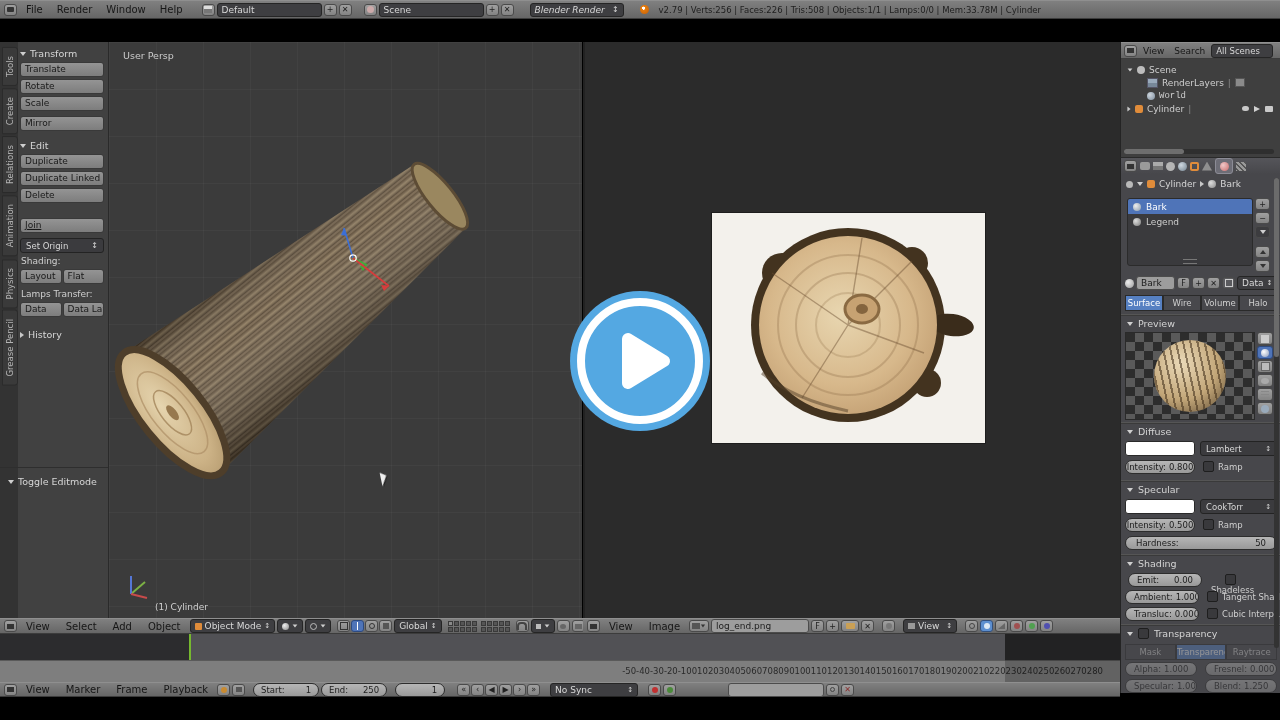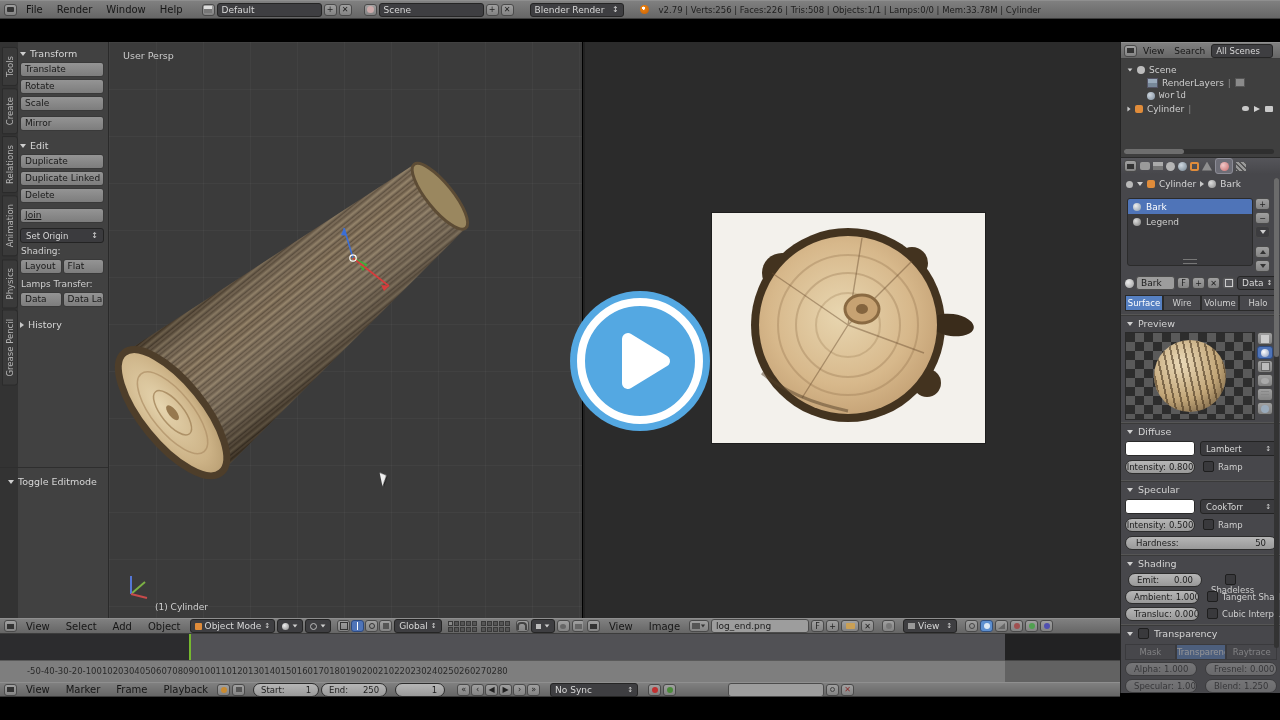--- a/index.html
+++ b/index.html
@@ -54,21 +54,21 @@
   .layers i{background:#555;border:1px solid #3a3a3a;display:block;}
   .layers i.on{background:#8a8a8a;}
   
   .dot{border-radius:50%;display:inline-block;}
   .cursor-arrow{width:0;height:0;border-left:6px solid #efefef;border-top:4px solid transparent;
                 border-bottom:10px solid transparent;filter:drop-shadow(1px 1px 0 #222);transform:rotate(-12deg);}
   .scrollbar-h{background:#2f2f2f;border-radius:3px;}
   .scrollbar-h>div{background:#6e6e6e;border-radius:3px;height:100%;}
   .scrollbar-v{background:#333;border-radius:3px;}
   .scrollbar-v>div{background:#6b6b6b;border-radius:3px;width:100%;}
-  .ticks{display:flex;justify-content:flex-start;align-items:flex-start;}
+  .ticks{display:flex;justify-content:flex-end;align-items:flex-start;}
   .tick{font-size:8.5px;color:#2a2a2a;position:relative;top:2px;}
   .tree-row{display:flex;align-items:center;gap:4px;height:13px;font-size:9px;color:#cfcfcf;white-space:nowrap;}
   .hdr-field{background:#9d9d9d;border:1px solid #4c4c4c;border-radius:3px;color:#1c1c1c;font-size:9px;
              height:12px;display:flex;align-items:center;padding:0 4px;}
 </style>
 </head>
 <body>
 
 <div id="stage">
 
@@ -91,21 +91,21 @@
     <div class="mini-btn">+</div>
     <div class="mini-btn">✕</div>
     <div class="mini-btn" style="margin-left:10px;">
         <span class="dot" style="width:7px;height:7px;background:#caa;"></span>
       </div>
     <div class="pill-dark" style="width:95px;">
         <span>Scene</span>
       </div>
     <div class="mini-btn">+</div>
     <div class="mini-btn">✕</div>
-    <div class="pill-dark" style="width:84px;margin-left:14px;justify-content:space-between;">
+    <div class="pill-dark" style="width:84px;margin-left:14px;justify-content:space-between;font-style:italic;">
       <span>Blender Render</span>
         <span style="font-size:8px;">↕</span>
     </div>
     <span class="dot" style="width:9px;height:9px;margin-left:14px;background:radial-gradient(circle at 40% 35%,#fff 18%,#e87d0d 22%,#c35f08);"></span>
     <span style="font-size:8.5px;color:#1e1e1e;margin-left:8px;white-space:nowrap;">v2.79 | Verts:256 | Faces:226 | Tris:508 | Objects:1/1 | Lamps:0/0 | Mem:33.78M | Cylinder</span>
   </div>
 
   <div class="abs" style="left:0;top:42px;width:108px;height:576px;background:#414141;border-right:1px solid #2a2a2a;">
     <div class="abs" style="left:0;top:0;width:18px;height:576px;background:#333;display:flex;flex-direction:column;align-items:flex-end;padding-top:4px;box-sizing:border-box;">
         <div class="vtab">Tools</div>
@@ -124,21 +124,21 @@
       <div class="shelf-btn">Rotate</div>
       <div class="shelf-btn">Scale</div>
       <div class="shelf-btn" style="margin-top:5px;">Mirror</div>
       <div class="shelf-hdr" style="margin-top:9px;">
           <span class="tri-d"></span>
           <span>Edit</span>
         </div>
       <div class="shelf-btn">Duplicate</div>
       <div class="shelf-btn">Duplicate Linked</div>
       <div class="shelf-btn">Delete</div>
-      <div class="shelf-btn" style="margin-top:5px;text-decoration:underline;">Join</div>
+      <div class="shelf-btn" style="margin-top:15px;text-decoration:underline;">Join</div>
       <div class="drop" style="margin-top:5px;">
         <span>Set Origin</span>
           <span style="font-size:8px;">↕</span>
       </div>
       <div class="shelf-label">Shading:</div>
       <div style="display:flex;gap:1px;">
         <div class="shelf-btn" style="flex:1;">Layout</div>
         <div class="shelf-btn" style="flex:1;">Flat</div>
       </div>
       <div class="shelf-label">Lamps Transfer:</div>

